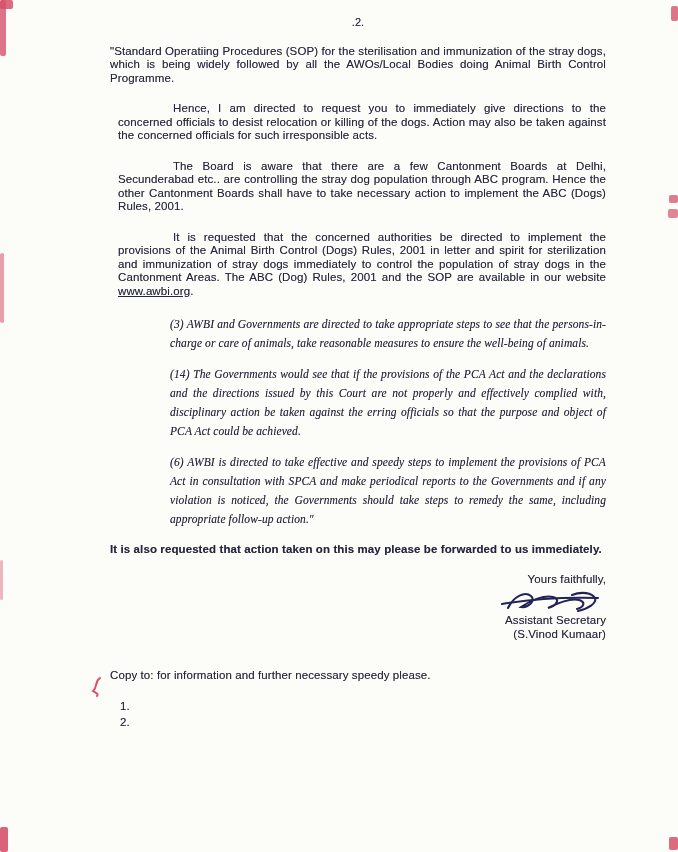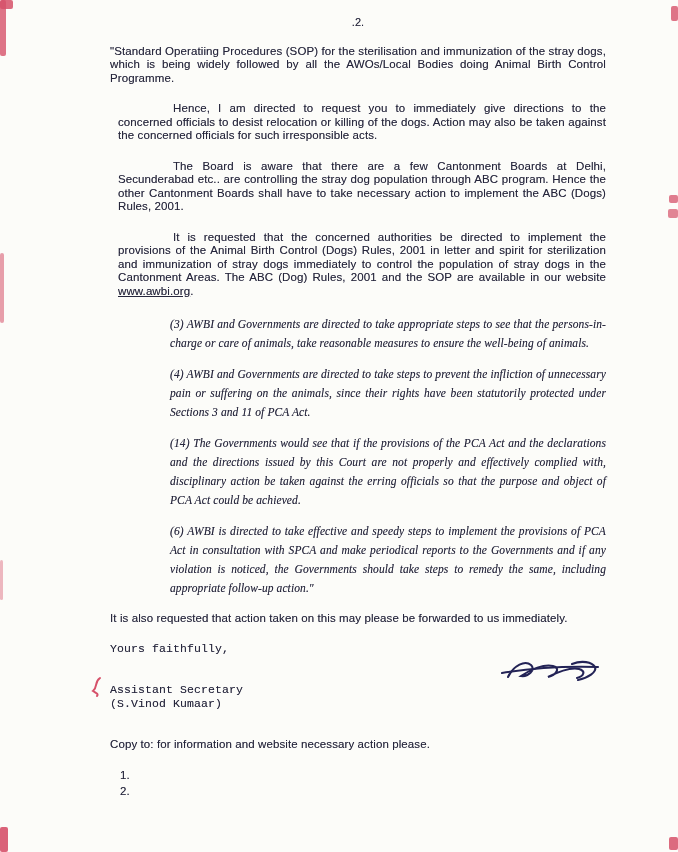--- a/index.html
+++ b/index.html
@@ -18,22 +18,22 @@
     text-shadow:0 0 .6px rgba(36,36,60,.45);
     letter-spacing:.1px;
   }
   .page-number{text-align:center;margin:0 0 15px;font-size:11px;}
   .para{margin:0 0 17px;}
   .indent-sm{text-indent:55px;margin-left:8px;}
   .indent-lg{text-indent:85px;}
   .url{text-decoration:underline;color:inherit;cursor:pointer;}
   .quotes{margin:0;}
   .quote{font-style:italic;margin:0 0 12px 60px;line-height:19px;font-family:Liberation Serif, serif;}
-  .closing{margin:14px 0 12px;}
-  .signoff{margin-top:16px;font-family:Liberation Mono, monospace;}
+  .closing{margin:14px 0 12px;font-weight:bold;}
+  .signoff{text-align:right;margin-top:16px;}
   .signoff .line{display:block;}
   .signature-svg{display:block;margin:1px 4px -3px auto;}
   .copy{margin-top:28px;text-align:left;}
   .copy-items{margin-top:17px;}
   .copy-item{display:flex;margin-bottom:3px;text-align:left;}
   .copy-num{flex:0 0 40px;padding-left:10px;}
   .art{position:absolute;border-radius:2px;background:var(--red-mark,#d6516a);}
   .pen-mark{position:absolute;left:90px;top:676px;}
 </style>
 </head>
@@ -50,42 +50,41 @@
     <p class="para indent-sm">Hence, I am directed to request you to immediately give directions to the concerned officials to desist relocation or killing of the dogs. Action may also be taken against the concerned officials for such irresponsible acts.</p>
 
     <p class="para indent-sm">The Board is aware that there are a few Cantonment Boards at Delhi, Secunderabad etc.. are controlling the stray dog population through ABC program. Hence the other Cantonment Boards shall have to take necessary action to implement the ABC (Dogs) Rules, 2001.</p>
 
     <p class="para indent-sm"><span>It is requested that the concerned authorities be directed to implement the provisions of the Animal Birth Control (Dogs) Rules, 2001 in letter and spirit for sterilization and immunization of stray dogs immediately to control the population of stray dogs in the Cantonment Areas. The ABC (Dog) Rules, 2001 and the SOP are available in our website</span>
       <span class="url">www.awbi.org</span><span>.</span></p>
 
 
     <div class="quotes">
       <p class="quote">(3) AWBI and Governments are directed to take appropriate steps to see that the persons-in-charge or care of animals, take reasonable measures to ensure the well-being of animals.</p>
-      <p class="quote">(4) AWBI and Governments are directed to take steps to prevent the infliction of unnecessary pain or suffering on the animals, since their rights have been statutorily protected under Sections 3 and 11 of PCA Act.</p>
       <p class="quote">(14) The Governments would see that if the provisions of the PCA Act and the declarations and the directions issued by this Court are not properly and effectively complied with, disciplinary action be taken against the erring officials so that the purpose and object of PCA Act could be achieved.</p>
       <p class="quote">(6) AWBI is directed to take effective and speedy steps to implement the provisions of PCA Act in consultation with SPCA and make periodical reports to the Governments and if any violation is noticed, the Governments should take steps to remedy the same, including appropriate follow-up action."</p>
     </div>
 
     <p class="para closing">It is also requested that action taken on this may please be forwarded to us immediately.</p>
 
     <div class="signoff">
       <span class="line">Yours faithfully,</span>
       <svg class="signature-svg" width="104" height="30" viewBox="0 0 104 30">
         <g fill="none" stroke="var(--signature-ink,#232356)" stroke-width="2.1" stroke-linecap="round">
           <path d="M10 21 C 16 9, 27 4, 33 9 C 38 14, 30 21, 23 20 C 33 13, 46 8, 55 10 C 63 12, 58 19, 50 21 C 60 16, 72 11, 81 13 C 88 15, 86 20, 79 22"></path>
           <path d="M4 17 C 34 12, 66 10, 100 11"></path>
           <path d="M74 8 C 84 4, 94 6, 97 11 C 99 16, 90 22, 80 24"></path>
         </g>
       </svg>
       <span class="line">Assistant Secretary</span>
       <span class="line">(S.Vinod Kumaar)</span>
     </div>
 
     <div class="copy">
-      <div>Copy to: for information and website necessary action please.</div>
+      <div>Copy to: for information and further necessary speedy please.</div>
       <div class="copy-items">
         <div class="copy-item">
           <span class="copy-num">1.</span>
         </div>
         <div class="copy-item">
           <span class="copy-num">2.</span>
         </div>
       </div>
     </div>
 

